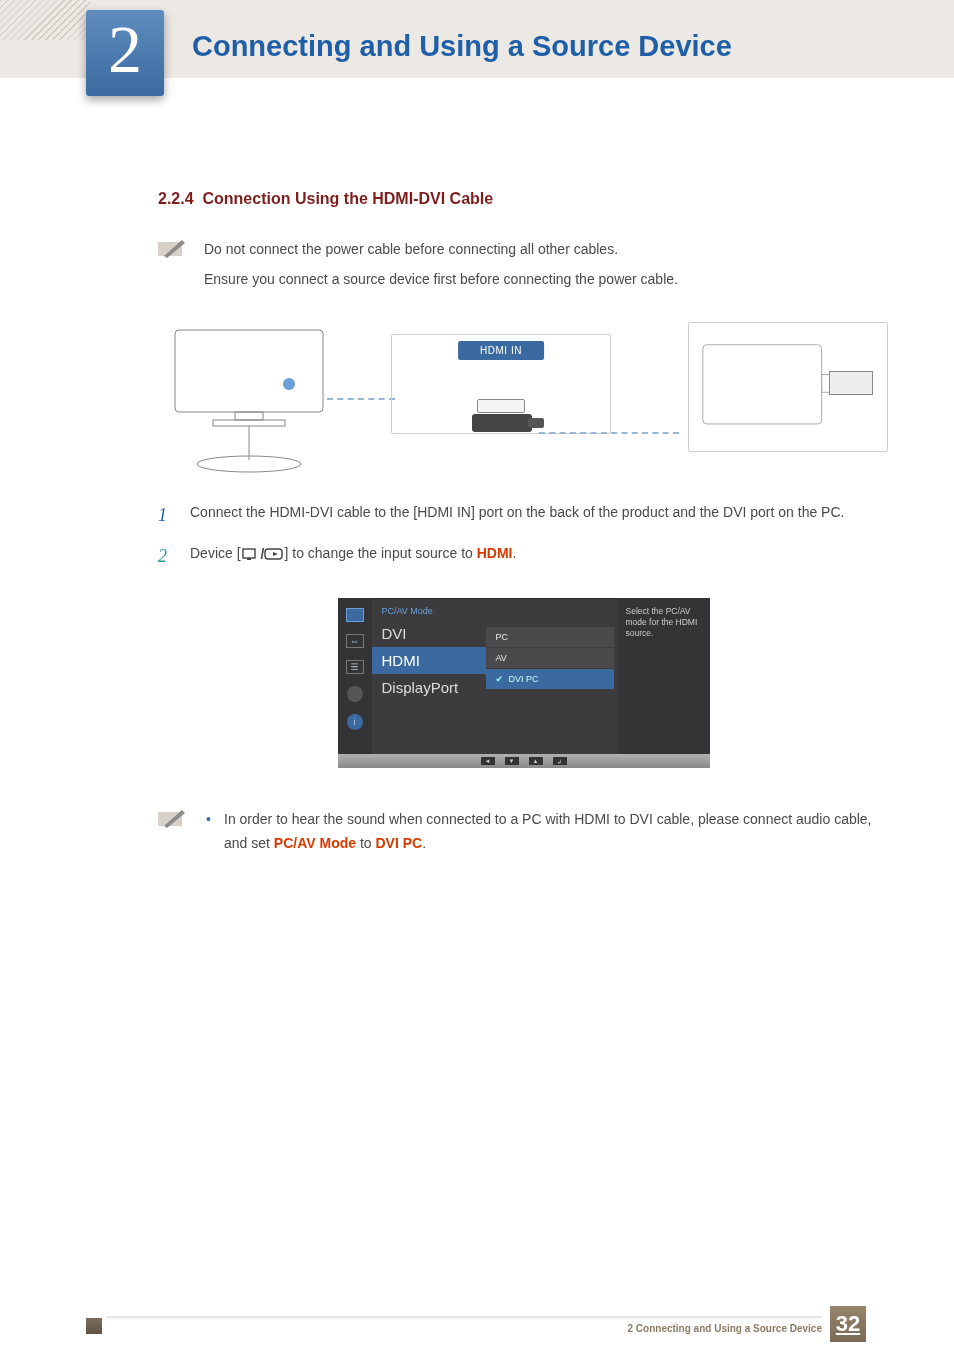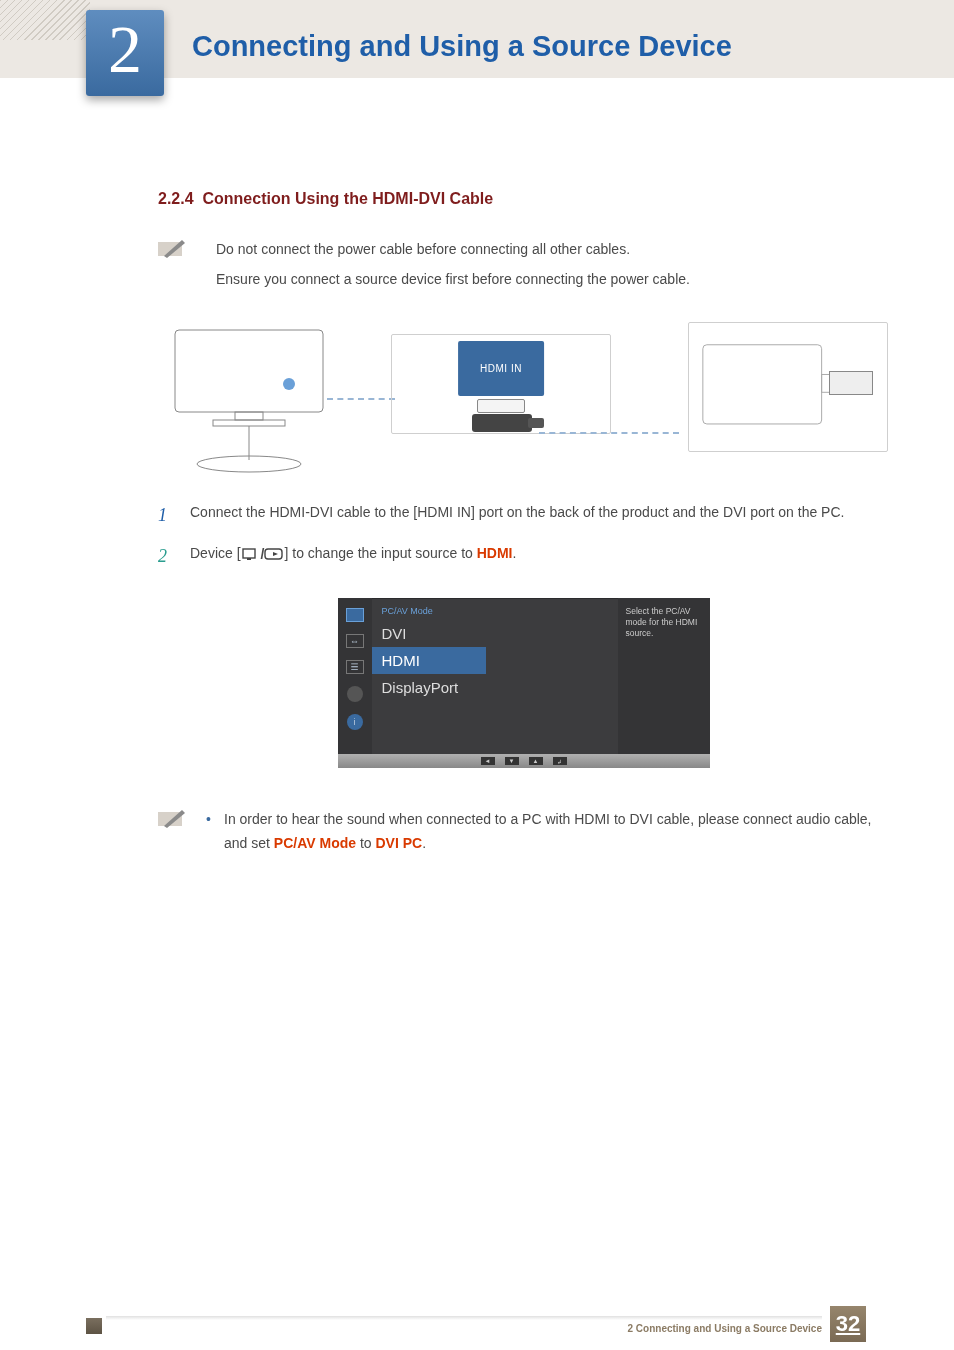--- a/index.html
+++ b/index.html
@@ -4,28 +4,28 @@
 <style>
   * { box-sizing: border-box; margin: 0; padding: 0; }
   html, body { width: 954px; height: 1350px; font-family: Arial, Helvetica, sans-serif; background: #fff; color: #4a4a4a; position: relative; }
   .header-band { position: absolute; top: 0; left: 0; right: 0; height: 78px; background: #ece8e3; }
   .header-slashes { position: absolute; top: 0; left: 0; width: 90px; height: 40px; background: repeating-linear-gradient(135deg, #d0cbc3 0, #d0cbc3 1px, transparent 1px, transparent 5px); }
   .chapter-badge { position: absolute; top: 10px; left: 86px; width: 78px; height: 86px; background: linear-gradient(#5f8dbf, #3a6a9f); border-radius: 3px; box-shadow: 0 4px 10px rgba(0,0,0,.35); display:flex; align-items:center; justify-content:center; }
   .chapter-badge span { font-size: 68px; color: #fff; font-weight: 400; font-family: Georgia, 'Times New Roman', serif; line-height: 1; transform: translateY(-4px); }
   .chapter-title { position: absolute; top: 30px; left: 192px; font-size: 29px; color: #1f5ea8; font-weight: 700; }
   .content { position: absolute; top: 190px; left: 158px; right: 65px; }
   .sec-title { color: #7f1d1d; font-size: 16px; font-weight: 700; }
-  .note-row { margin-top: 30px; display: flex; gap: 30px; align-items: flex-start; }
+  .note-row { margin-top: 30px; display: flex; gap: 18px; align-items: flex-start; }
   .note-icon { width: 28px; height: 20px; position: relative; flex: none; }
   .note-icon svg { width: 28px; height: 20px; }
   .paras p { font-size: 14px; line-height: 1.6; margin-bottom: 8px; }
   .diagram { margin-top: 14px; position: relative; height: 164px; border: 1px solid transparent; }
   .monitor-pane { position: absolute; left: 10px; top: 10px; width: 160px; height: 150px; }
   .midbox { position: absolute; left: 232px; top: 20px; width: 220px; height: 100px; border: 1px solid #cfcfcf; border-radius: 2px; }
-  .hdmi-label { position: absolute; top: 6px; left: 50%; transform: translateX(-50%); background: #3a6a9f; color: #fff; font-size: 10px; padding: 22px 22px; border-radius: 2px; letter-spacing: .5px; }
+  .hdmi-label { position: absolute; top: 6px; left: 50%; transform: translateX(-50%); background: #3a6a9f; color: #fff; font-size: 10px; padding: 4px 22px; border-radius: 2px; letter-spacing: .5px; }
   .connector-rect { position: absolute; left: 50%; top: 64px; transform: translateX(-50%); width: 48px; height: 14px; border: 1px solid #888; border-radius: 2px; background: #f4f4f4; }
   .cable-body { position: absolute; left: 313px; top: 100px; width: 60px; height: 18px; background: #444; border-radius: 3px; }
   .cable-body::after { content: ""; position: absolute; right: -12px; top: 4px; width: 16px; height: 10px; background: #555; border-radius: 2px; }
   .dvi-box { position: absolute; right: 0; top: 8px; width: 200px; height: 130px; border: 1px solid #cfcfcf; border-radius: 2px; }
   .dvi-port { position: absolute; right: 14px; top: 48px; width: 44px; height: 24px; border: 1px solid #888; background: #eee; }
   .wire { position: absolute; height: 0; border-top: 2px dashed #99b6d5; }
   .wire1 { left: 168px; top: 84px; width: 68px; }
   .wire2 { left: 380px; top: 118px; width: 140px; }
   .steps { margin-top: 24px; }
   .steps li { list-style: none; display: flex; gap: 18px; margin-bottom: 12px; font-size: 14px; line-height: 1.6; }
@@ -146,20 +146,25 @@
       <div class="ico">☰</div>
       <div class="ico gear"></div>
       <div class="ico info">i</div>
     </div>
     <div class="osd-mid">
       <div class="osd-mid-title">PC/AV Mode</div>
       <div class="osd-mid-item">DVI</div>
       <div class="osd-mid-item sel">HDMI</div>
       <div class="osd-mid-item">DisplayPort</div>
     </div>
+    <div class="osd-sub">
+      <div class="osd-sub-item">PC</div>
+      <div class="osd-sub-item">AV</div>
+      <div class="osd-sub-item sel"><span class="checkmark">✔</span><span>DVI PC</span></div>
+    </div>
     <div class="osd-right">Select the PC/AV mode for the HDMI source.</div>
     <div class="osd-ctrls">
       <span>◄</span>
       <span>▼</span>
       <span>▲</span>
       <span>↲</span>
     </div>
   </div>
 
   <div class="bullets">

